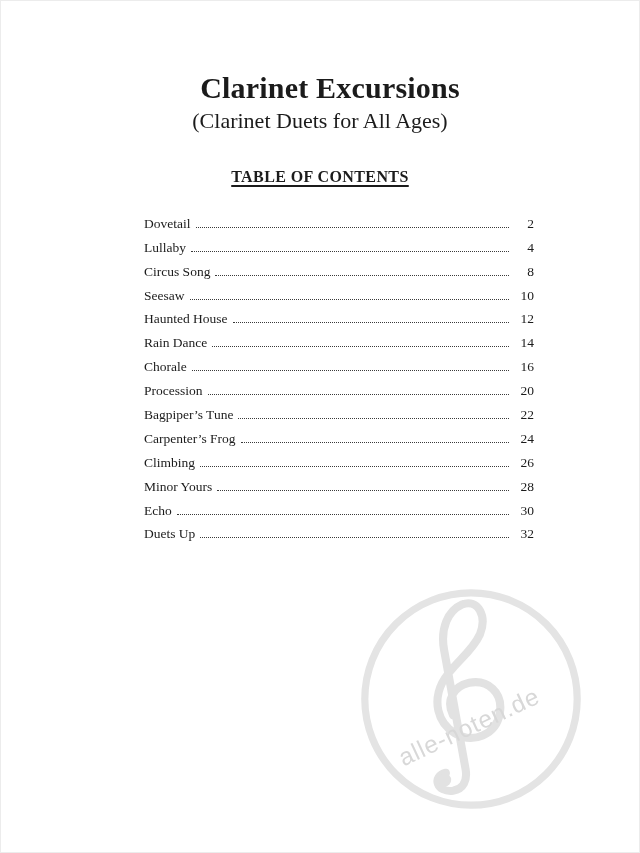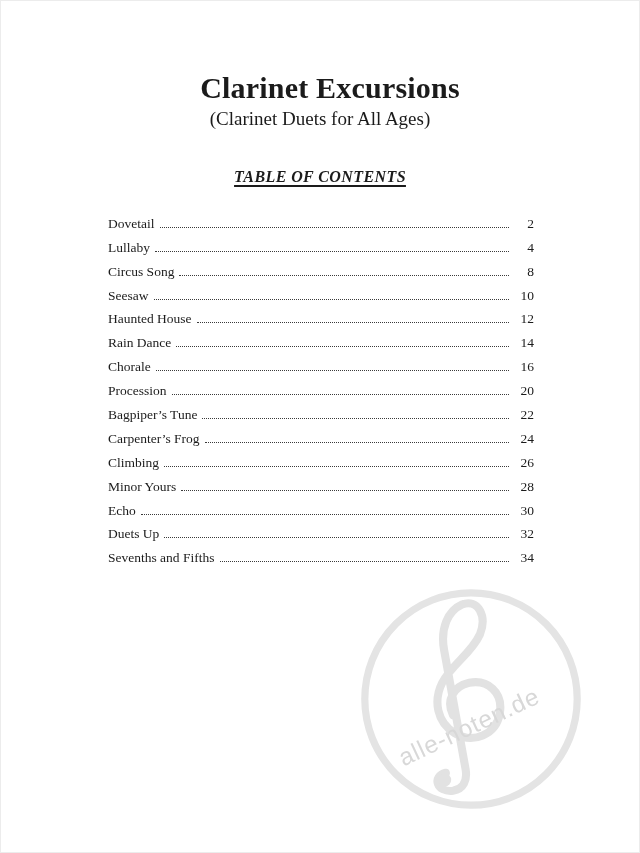--- a/index.html
+++ b/index.html
@@ -22,51 +22,50 @@
     font-size: 30px;
     font-weight: bold;
     letter-spacing: 0.2px;
     padding-left: 20px;
   }
   .doc-subtitle {
     position: absolute;
     top: 107px;
     left: 0; right: 0;
     text-align: center;
-    font-size: 19px;
+    font-size: 22px;
   }
   .toc-heading {
     position: absolute;
     top: 167px;
     left: 0; right: 0;
     text-align: center;
     font-size: 16px;
     font-weight: bold;
     letter-spacing: 0.4px;
-    font-style: italic;
   }
   .toc-heading span {
     text-decoration: underline;
     text-underline-offset: 3px;
     text-decoration-thickness: 1.5px;
   }
   .toc-list {
     position: absolute;
     top: 207px;
     left: 107px;
     width: 426px;
     z-index: 2;
   }
   .toc-row {
     display: flex;
     align-items: flex-end;
     height: 23.9px;
     font-size: 13.5px;
   }
-  .toc-title { white-space: nowrap; }
+  .toc-title { white-space: nowrap; margin-left: 36px; }
   .toc-leader {
     flex: 1;
     border-bottom: 1.5px dotted #3a3a3a;
     margin: 0 3px 4px 5px;
     min-width: 20px;
   }
   .toc-page {
     min-width: 22px;
     text-align: right;
     white-space: nowrap;
@@ -176,20 +175,15 @@
       <div class="toc-row">
         <span class="toc-title">Echo</span>
         <span class="toc-leader"></span>
         <span class="toc-page">30</span>
       </div>
       <div class="toc-row">
         <span class="toc-title">Duets Up</span>
         <span class="toc-leader"></span>
         <span class="toc-page">32</span>
       </div>
-      <div class="toc-row">
-        <span class="toc-title">Sevenths and Fifths</span>
-        <span class="toc-leader"></span>
-        <span class="toc-page">34</span>
-      </div>
     </div>
 
 </div>
 
 </body></html>

